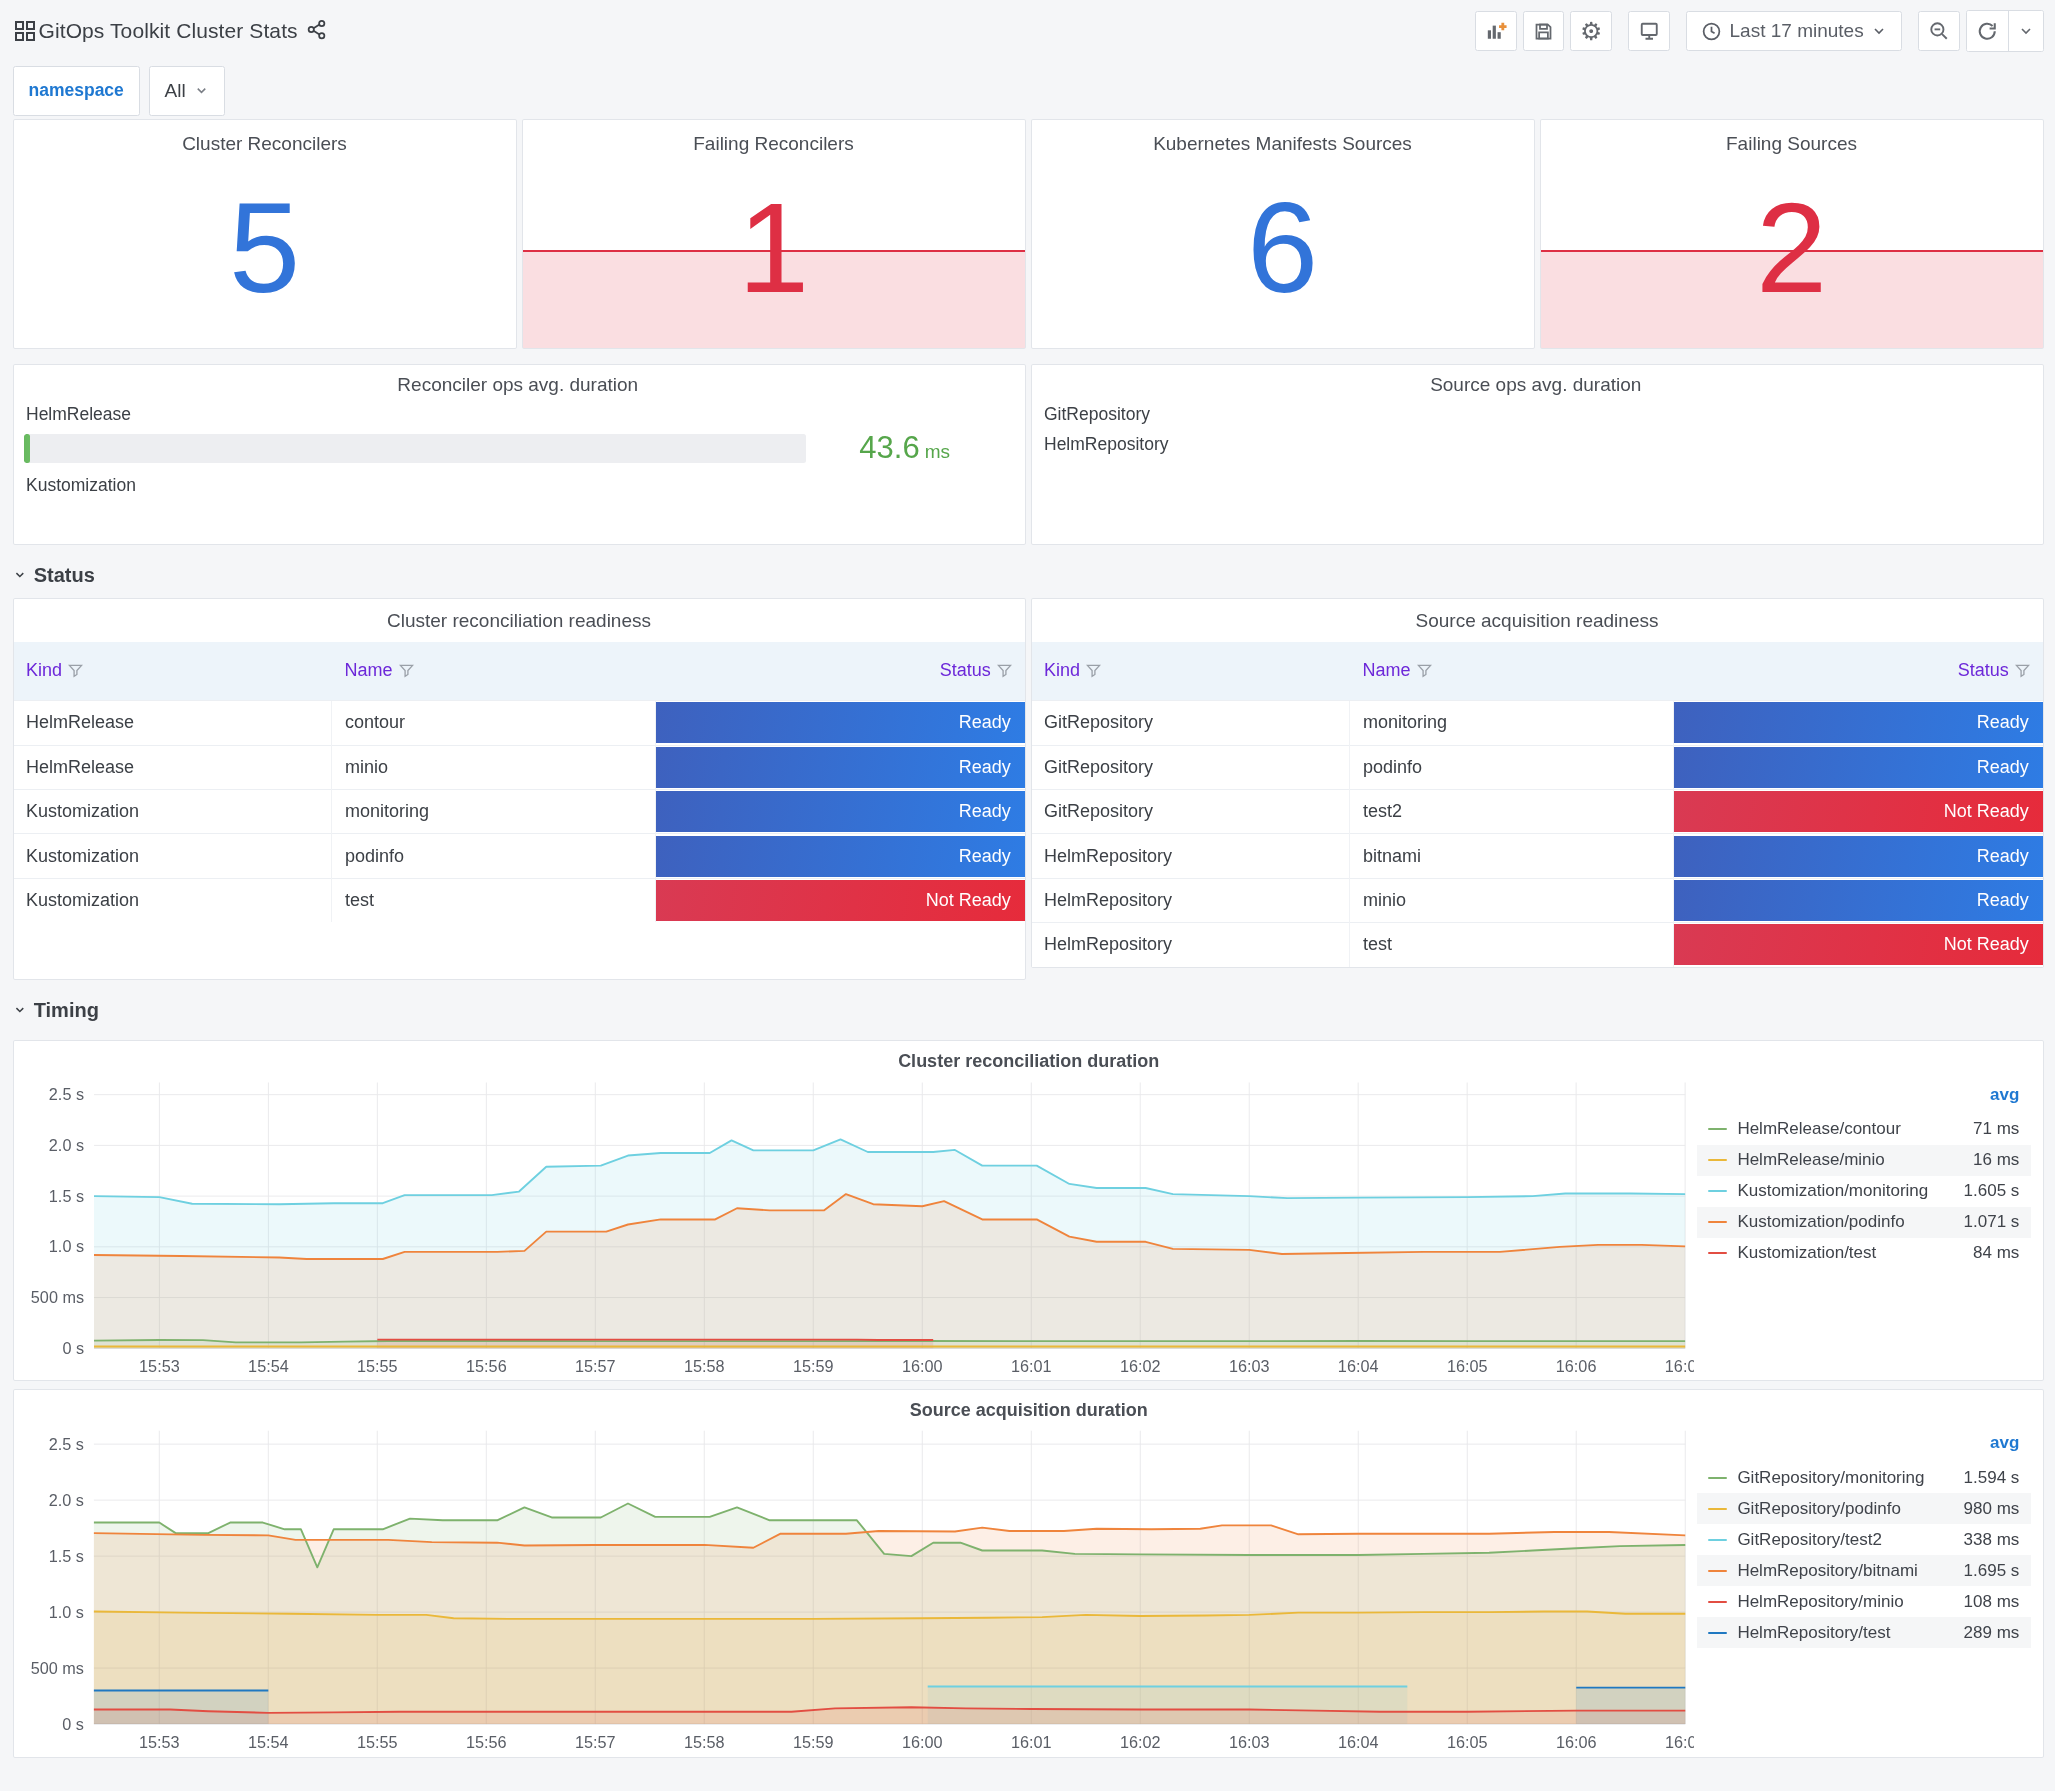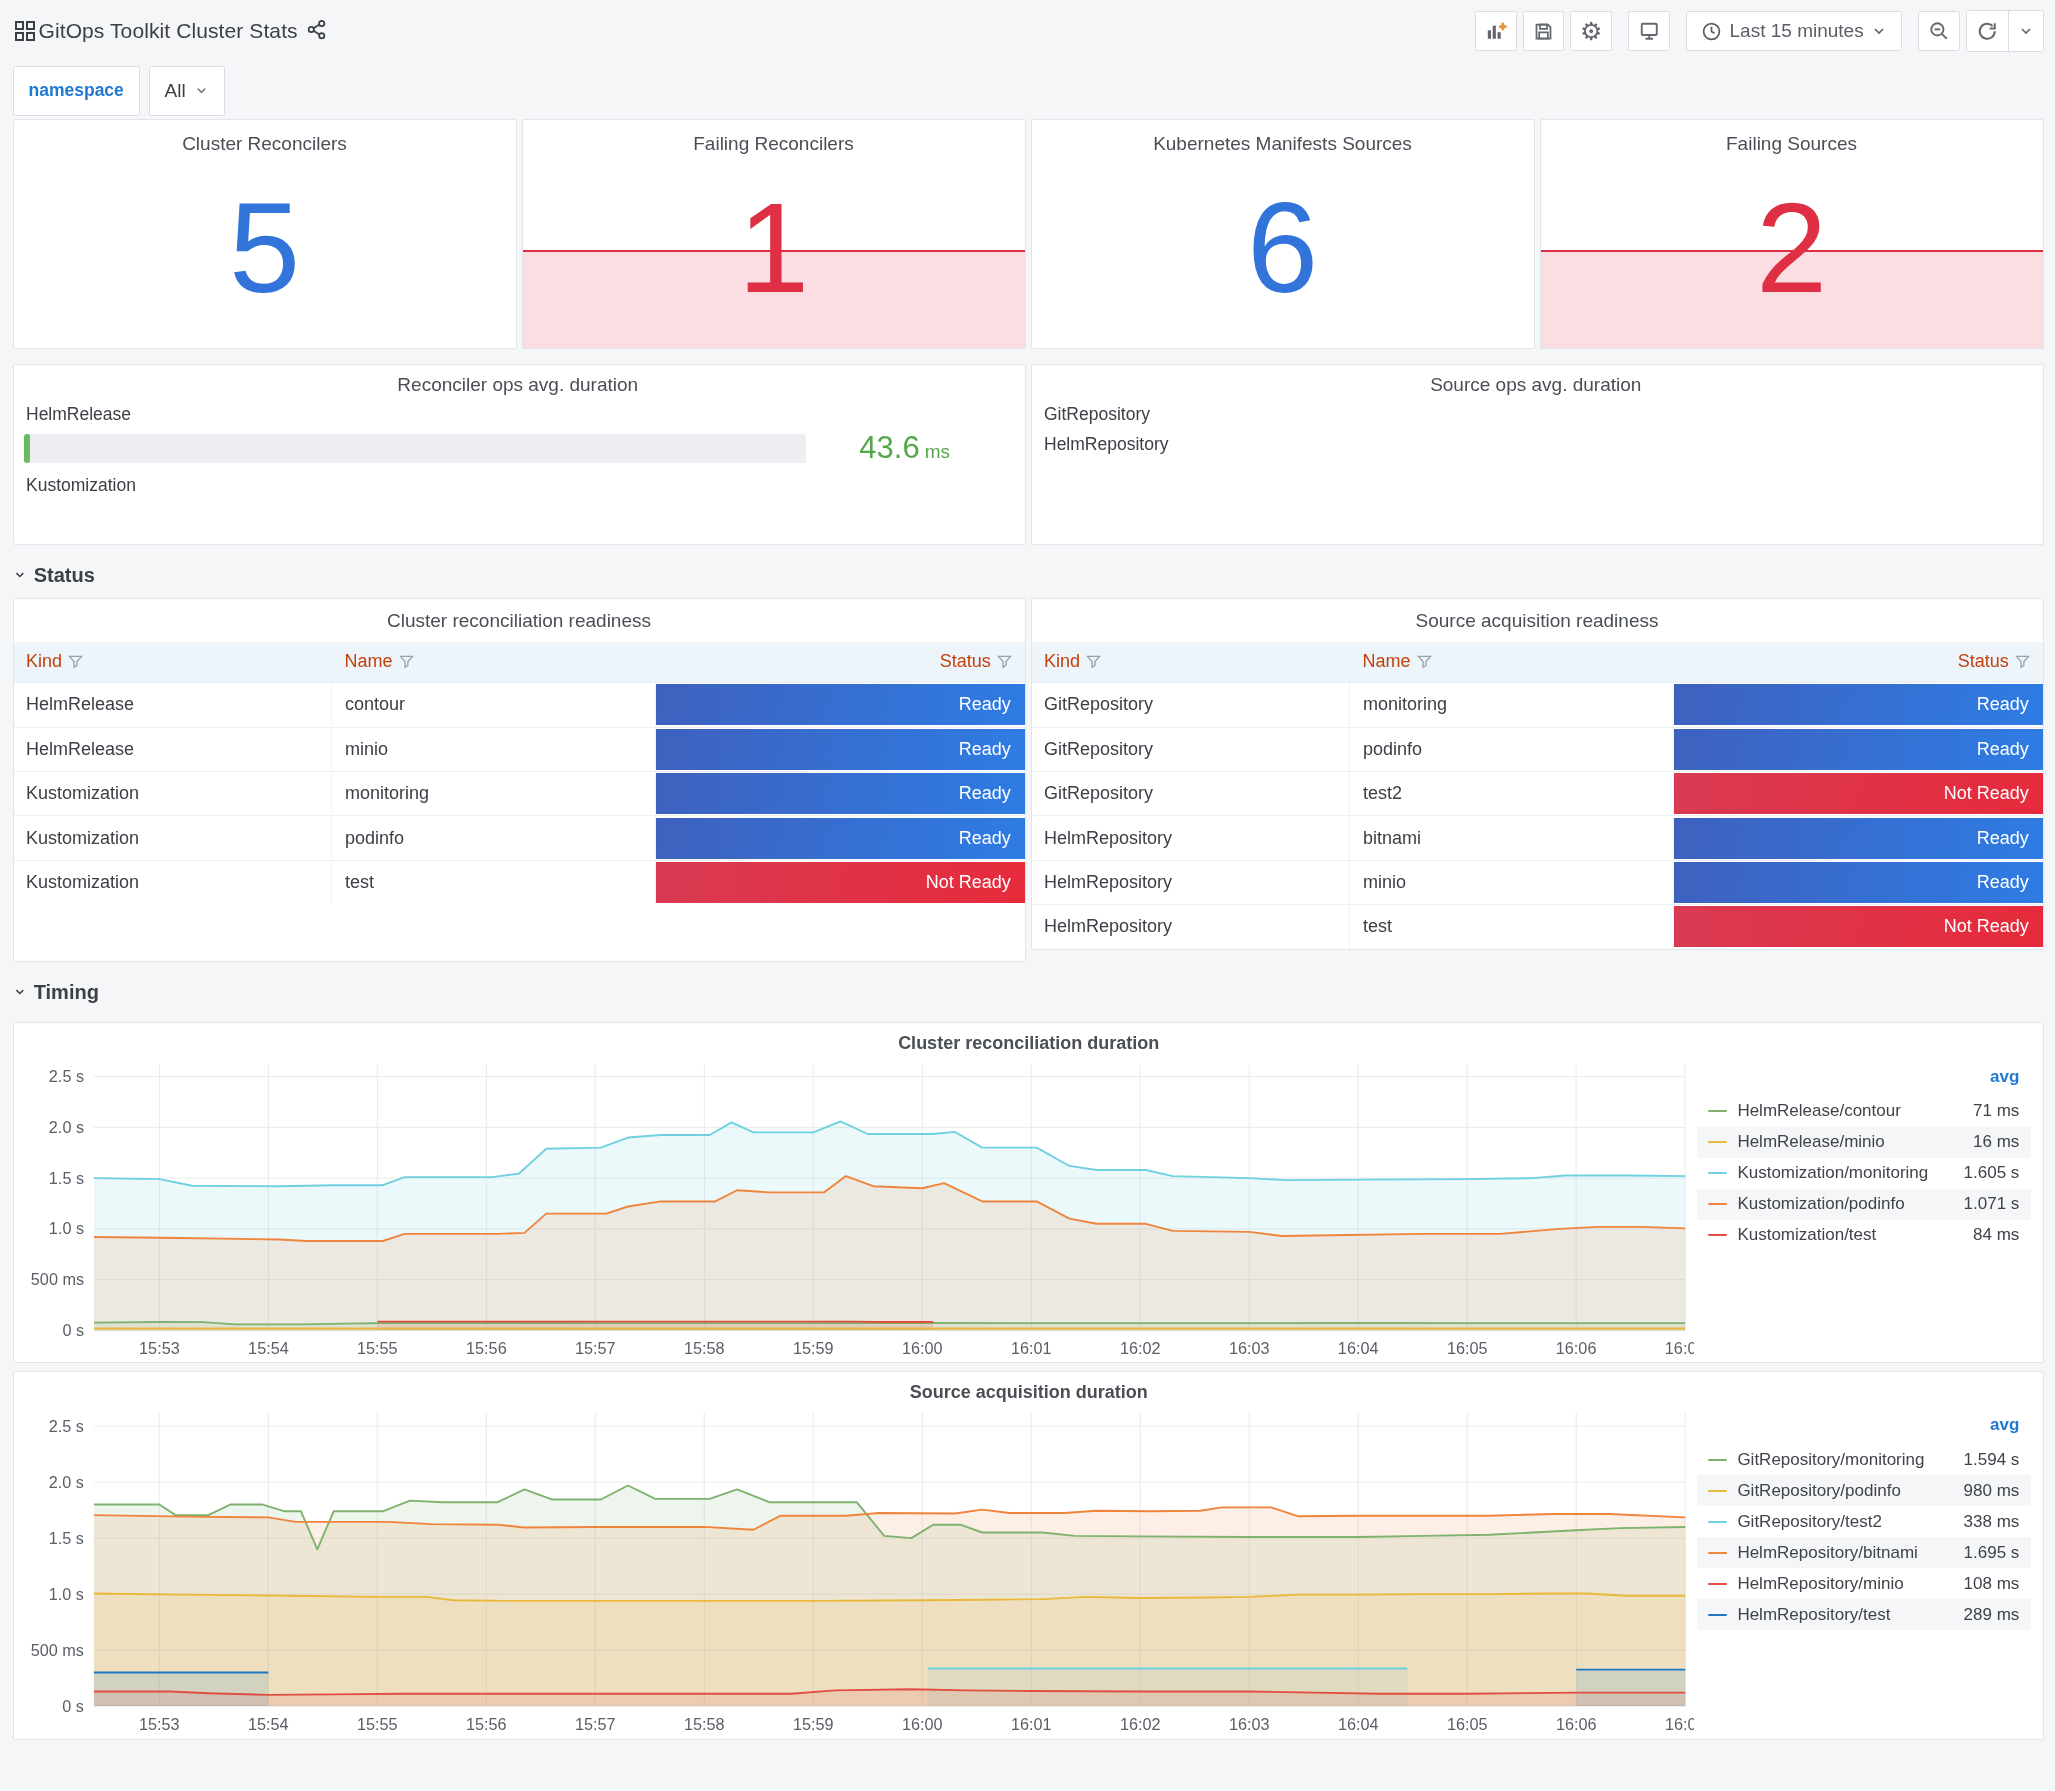--- a/index.html
+++ b/index.html
@@ -52,21 +52,21 @@
 
   
   .section-header { display:flex; align-items:center; gap:7.5px; height:45px; margin-top:7.5px; font-size:20px; font-weight:700; color:#3C4046; cursor:pointer; }
 
   
   .row-tables { display:flex; gap:5px; align-items:flex-start; }
   .table-panel { flex:1; }
   .table-panel .panel-title { padding:11.2px 0 10px; }
   table.readiness { width:100%; border-collapse:collapse; font-size:18px; color:#3C4046; table-layout:fixed; }
   table.readiness col.c1 { width:31.5%; } table.readiness col.c2 { width:32%; } table.readiness col.c3 { width:36.5%; }
-  table.readiness th { background:#EDF4FA; color:#c2410c; font-weight:500; font-size:18px; height:41px; text-align:left; padding-left:12.5px; }
+  table.readiness th { background:#EDF4FA; color:#6d28d9; font-weight:500; font-size:18px; height:59px; text-align:left; padding-left:12.5px; }
   table.readiness th .funnel { margin-left:6.2px; vertical-align:-1.9px; }
   table.readiness th.status-col { text-align:right; padding-right:12.5px; }
   table.readiness td { height:44px; border-top:1.2px solid #ECEFF3; padding-left:12.5px; background:#fff; }
   table.readiness td + td { border-left:1.2px solid #F0F2F5; }
   td.cell-status { padding:0 !important; }
   .status-pill { height:41px; margin:1.2px 0; display:flex; align-items:center; justify-content:flex-end; padding-right:13.7px; color:#fff; font-size:18px; }
   .table-spacer { height:57px; }
 
   
   .chart-panel { margin-top:7.5px; padding:0 8.7px 3.7px 10px; }
@@ -129,21 +129,21 @@
         <svg width="22.5" height="22.5" viewBox="0 0 24 24" fill="none" stroke="#64686E" stroke-width="2">
             <rect x="4" y="4" width="16" height="12" rx="1"></rect>
             <path d="M8 20h8M12 16v4"></path>
           </svg>
       </button>
       <button class="tb-btn time" style="margin-left:10px;">
         <svg width="21" height="21" viewBox="0 0 24 24" fill="none" stroke="#5A5E66" stroke-width="2">
             <circle cx="12" cy="12" r="9"></circle>
             <path d="M12 6.5V12l3.5 2"></path>
           </svg>
-        <span>Last 15 minutes</span>
+        <span>Last 17 minutes</span>
         <svg width="16" height="16" viewBox="0 0 24 24" fill="none" stroke="#5A5E66" stroke-width="2.4">
             <path d="M6 9l6 6 6-6"></path>
           </svg>
       </button>
       <button class="tb-btn" style="margin-left:10px;">
         <svg width="22.5" height="22.5" viewBox="0 0 24 24" fill="none" stroke="#64686E" stroke-width="2">
             <circle cx="10" cy="10" r="6.5"></circle>
             <line x1="15" y1="15" x2="20" y2="20"></line>
             <line x1="7" y1="10" x2="13" y2="10"></line>
           </svg>

